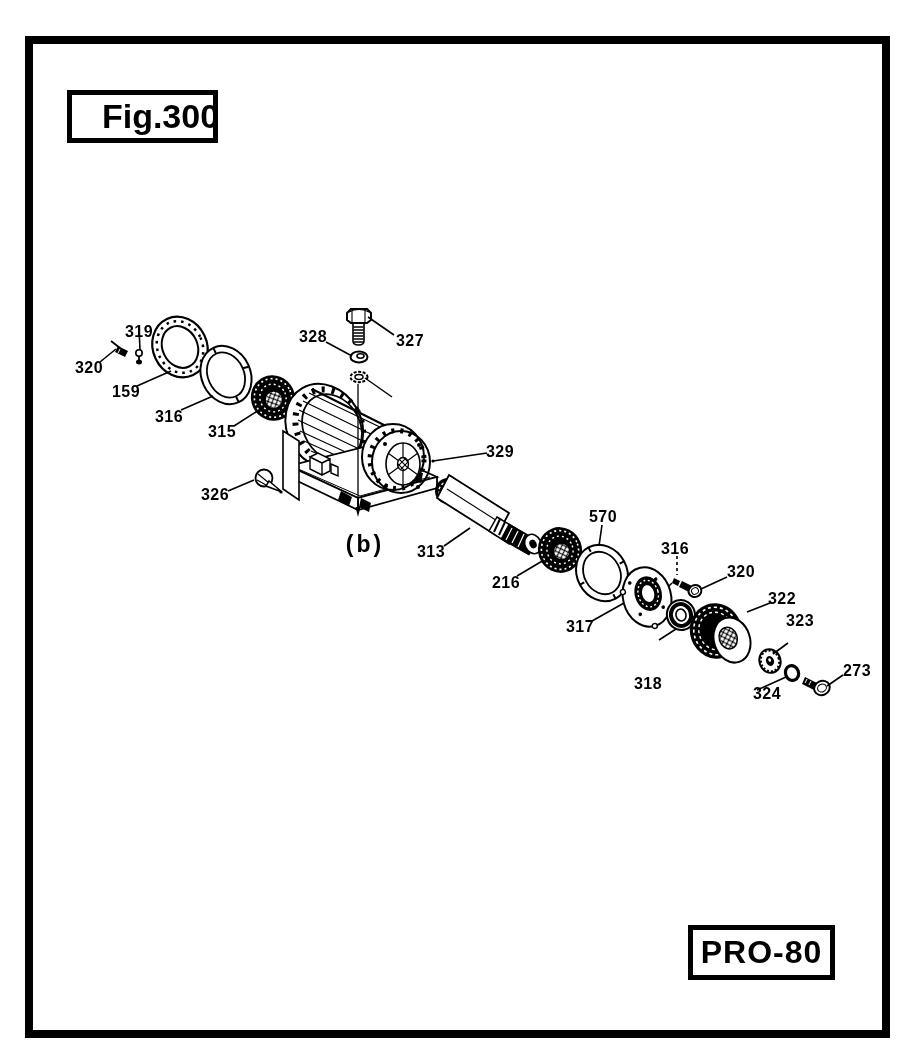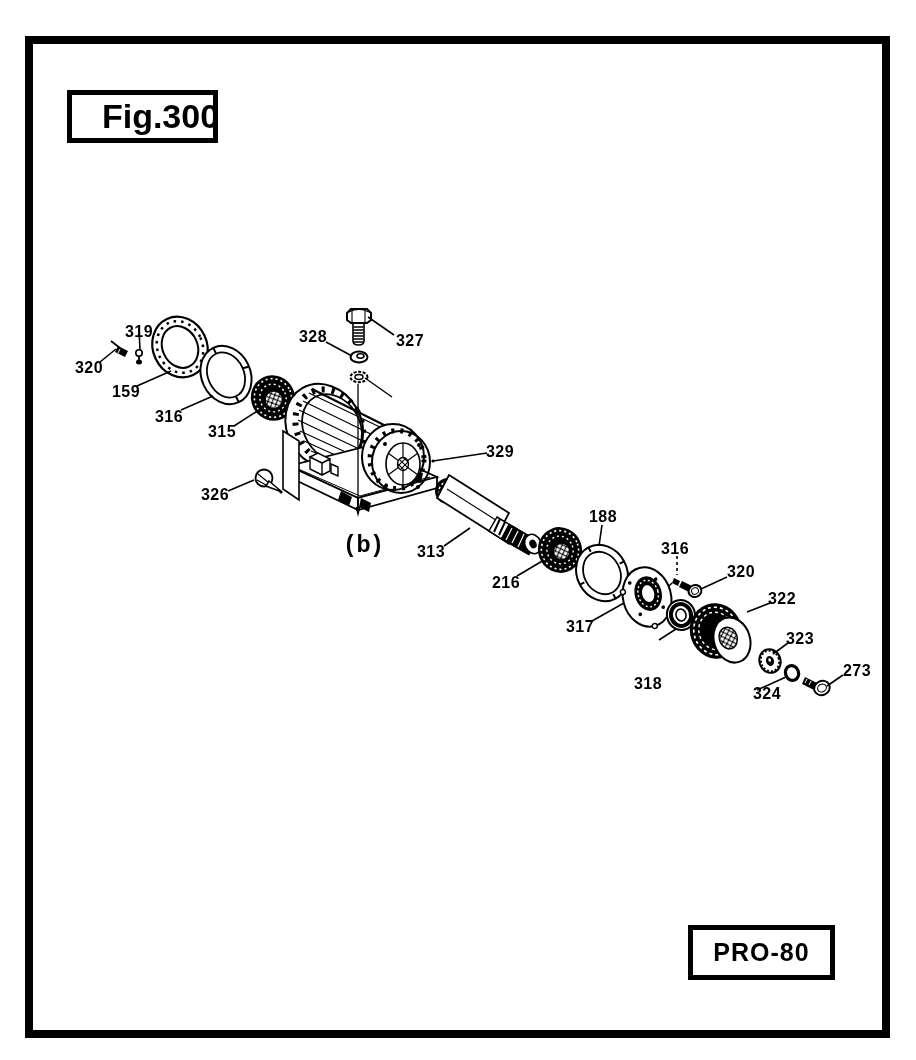--- a/index.html
+++ b/index.html
@@ -5,21 +5,21 @@
   html,body{margin:0;padding:0;background:#fff;}
   .page{position:relative;width:916px;height:1060px;background:#fff;overflow:hidden;
         font-family:"Liberation Sans",sans-serif;color:#000;}
   .frame{position:absolute;left:25px;top:36px;width:865px;height:1002px;
          border:8px solid #000;box-sizing:border-box;}
   .fig-box{position:absolute;left:67px;top:90px;width:151px;height:53px;
            border:5px solid #000;box-sizing:border-box;display:flex;align-items:center;
            justify-content:center;font-weight:bold;font-size:34px;letter-spacing:0px;padding-left:36px;}
   .model-box{position:absolute;left:688px;top:925px;width:147px;height:55px;
            border:5px solid #000;box-sizing:border-box;display:flex;align-items:center;
-           justify-content:center;font-weight:bold;font-size:25px;letter-spacing:1px;}
+           justify-content:center;font-weight:bold;font-size:32px;letter-spacing:1px;}
   .diagram-svg{position:absolute;left:0;top:0;width:916px;height:1060px;}
   .callout{position:absolute;transform:translate(-50%,-50%);font-weight:bold;
            font-size:16px;letter-spacing:0.5px;white-space:nowrap;}
   .callout.view{font-size:23px;letter-spacing:3px;}
 </style>
 </head>
 <body>
 
 <div class="page">
 
@@ -256,27 +256,27 @@
     <div class="callout" style="left:89px;top:368px">320</div>
     <div class="callout" style="left:126px;top:392px">159</div>
     <div class="callout" style="left:169px;top:417px">316</div>
     <div class="callout" style="left:222px;top:432px">315</div>
     <div class="callout" style="left:313px;top:337px">328</div>
     <div class="callout" style="left:410px;top:341px">327</div>
     <div class="callout" style="left:500px;top:452px">329</div>
     <div class="callout" style="left:215px;top:495px">326</div>
     <div class="callout" style="left:431px;top:552px">313</div>
     <div class="callout" style="left:506px;top:583px">216</div>
-    <div class="callout" style="left:603px;top:517px">188</div>
+    <div class="callout" style="left:603px;top:517px">570</div>
     <div class="callout" style="left:675px;top:549px">316</div>
     <div class="callout" style="left:741px;top:572px">320</div>
     <div class="callout" style="left:580px;top:627px">317</div>
     <div class="callout" style="left:648px;top:684px">318</div>
     <div class="callout" style="left:782px;top:599px">322</div>
-    <div class="callout" style="left:800px;top:639px">323</div>
+    <div class="callout" style="left:800px;top:621px">323</div>
     <div class="callout" style="left:767px;top:694px">324</div>
     <div class="callout" style="left:857px;top:671px">273</div>
     <div class="callout view" style="left:365px;top:544px">(b)</div>
   </div>
 
   <div class="fig-box">
     <span>Fig.300</span>
   </div>
 
   <div class="model-box">

